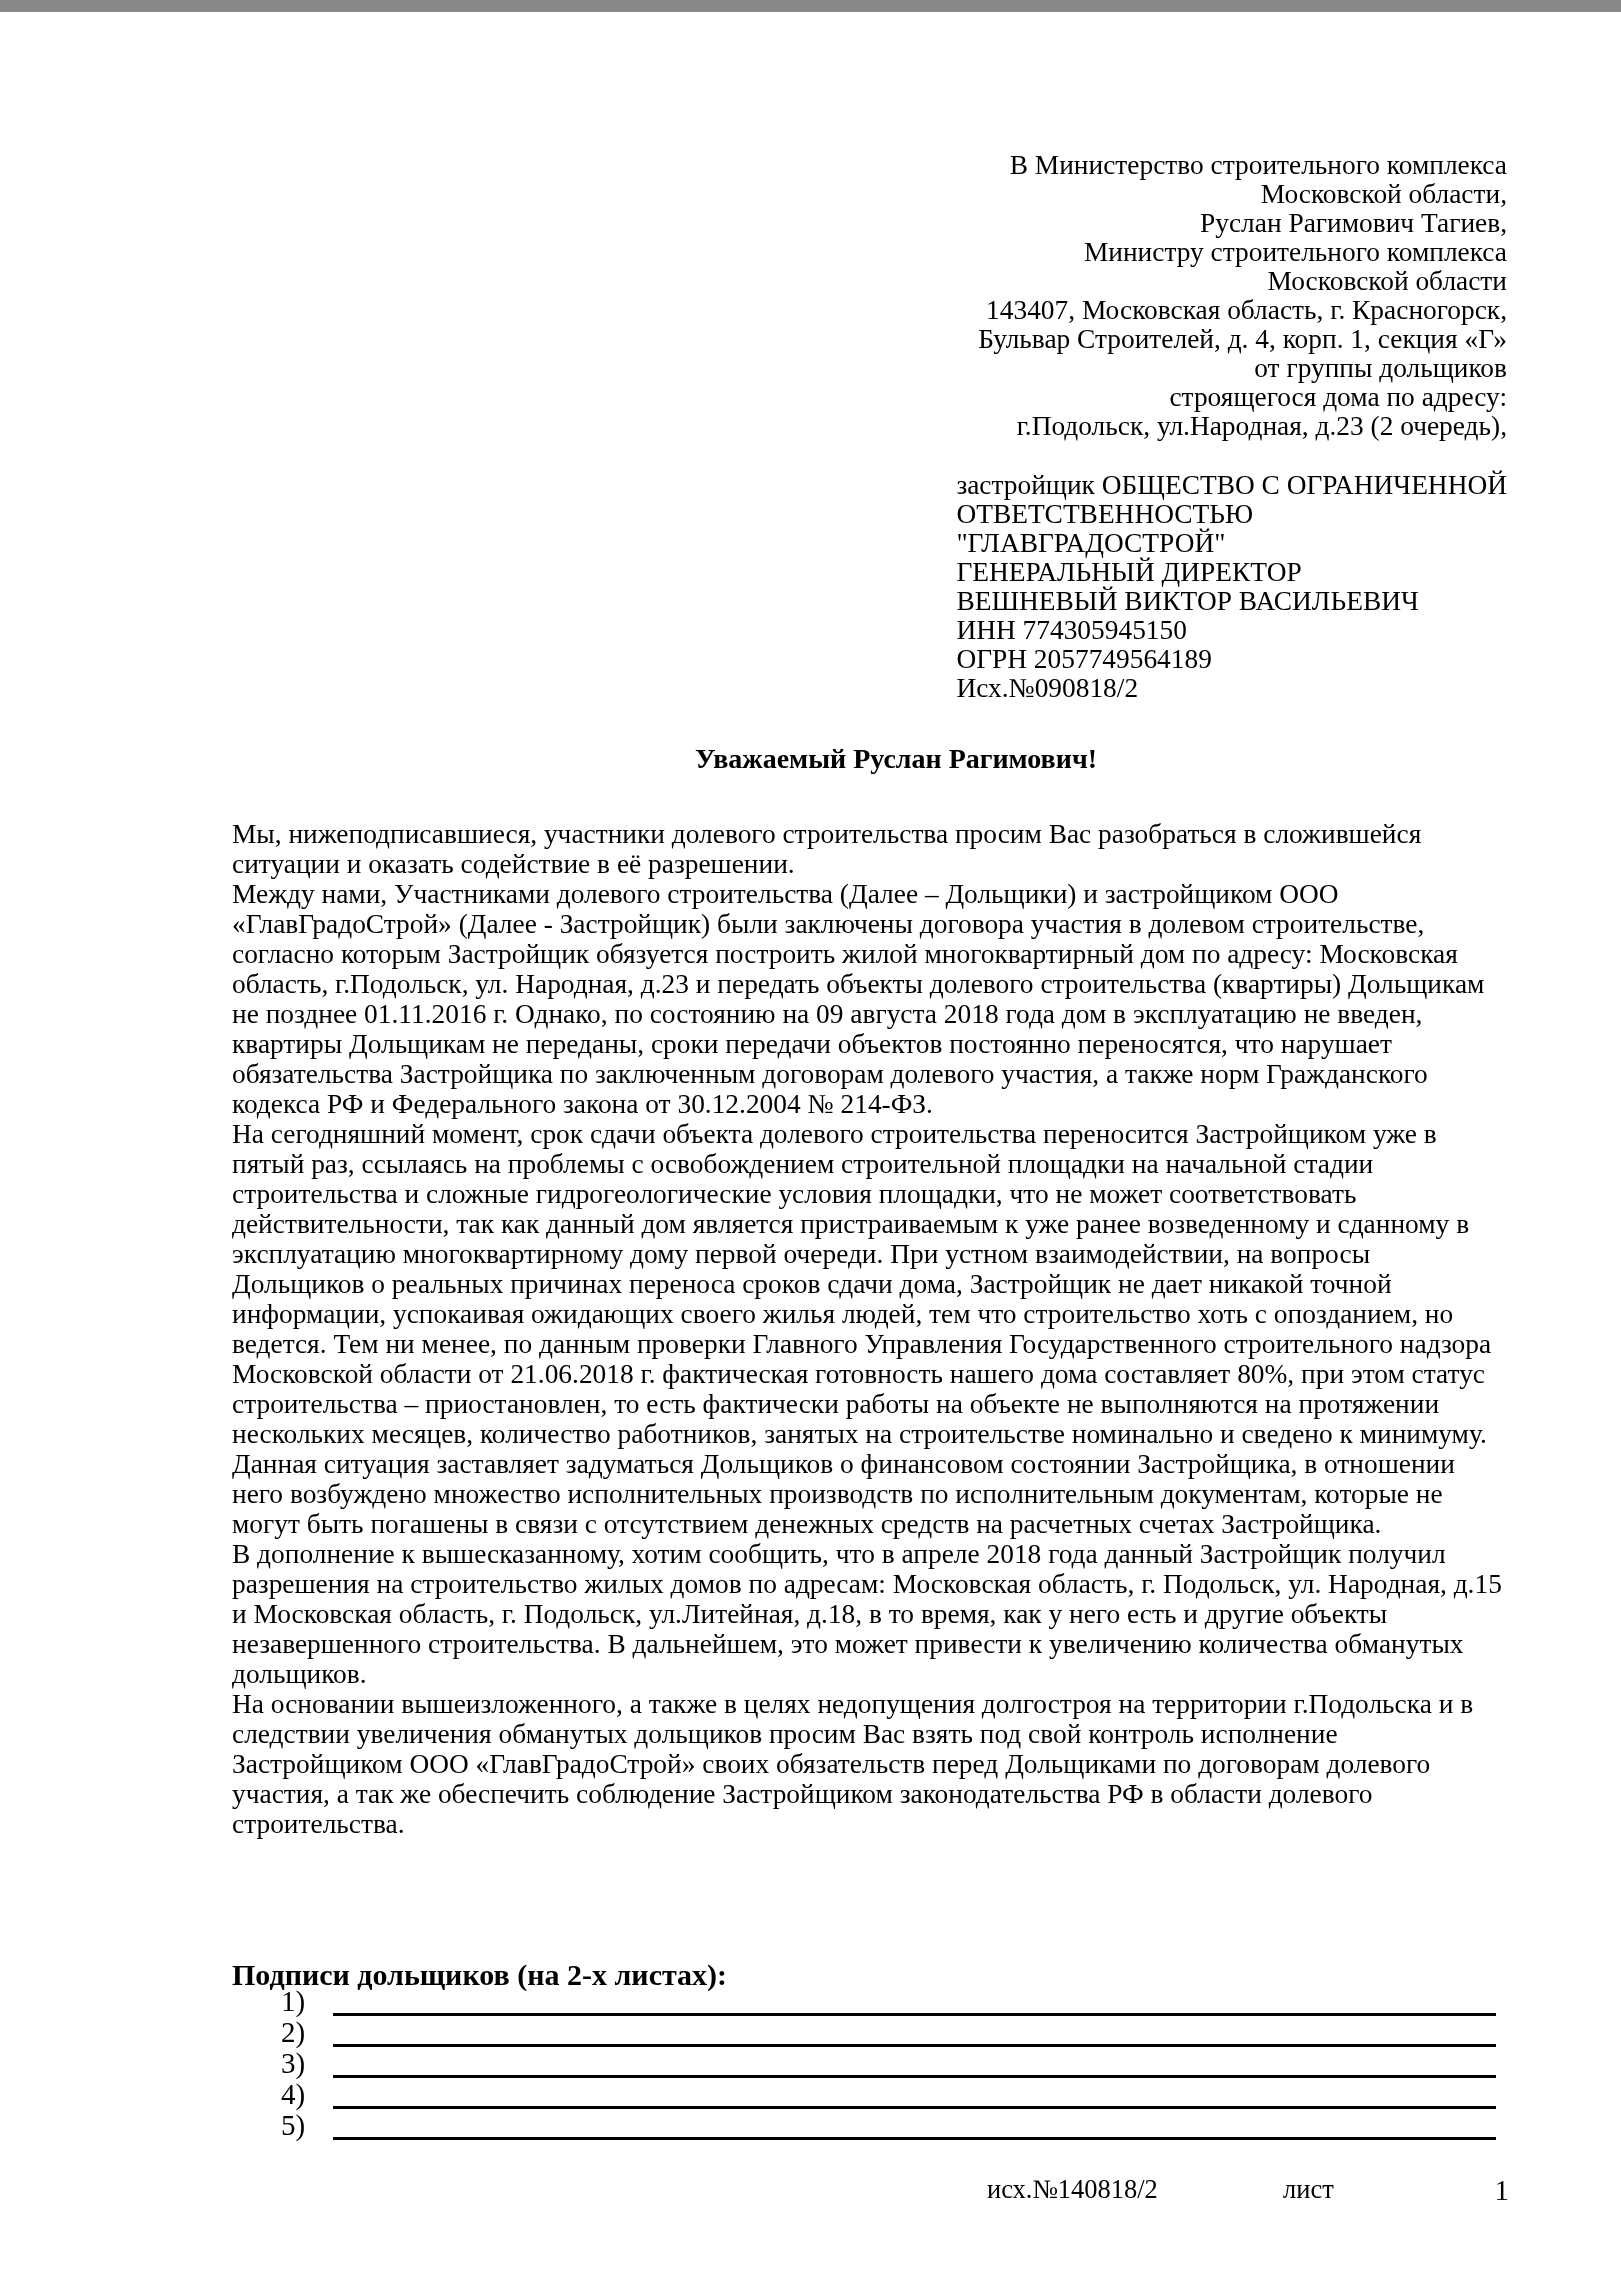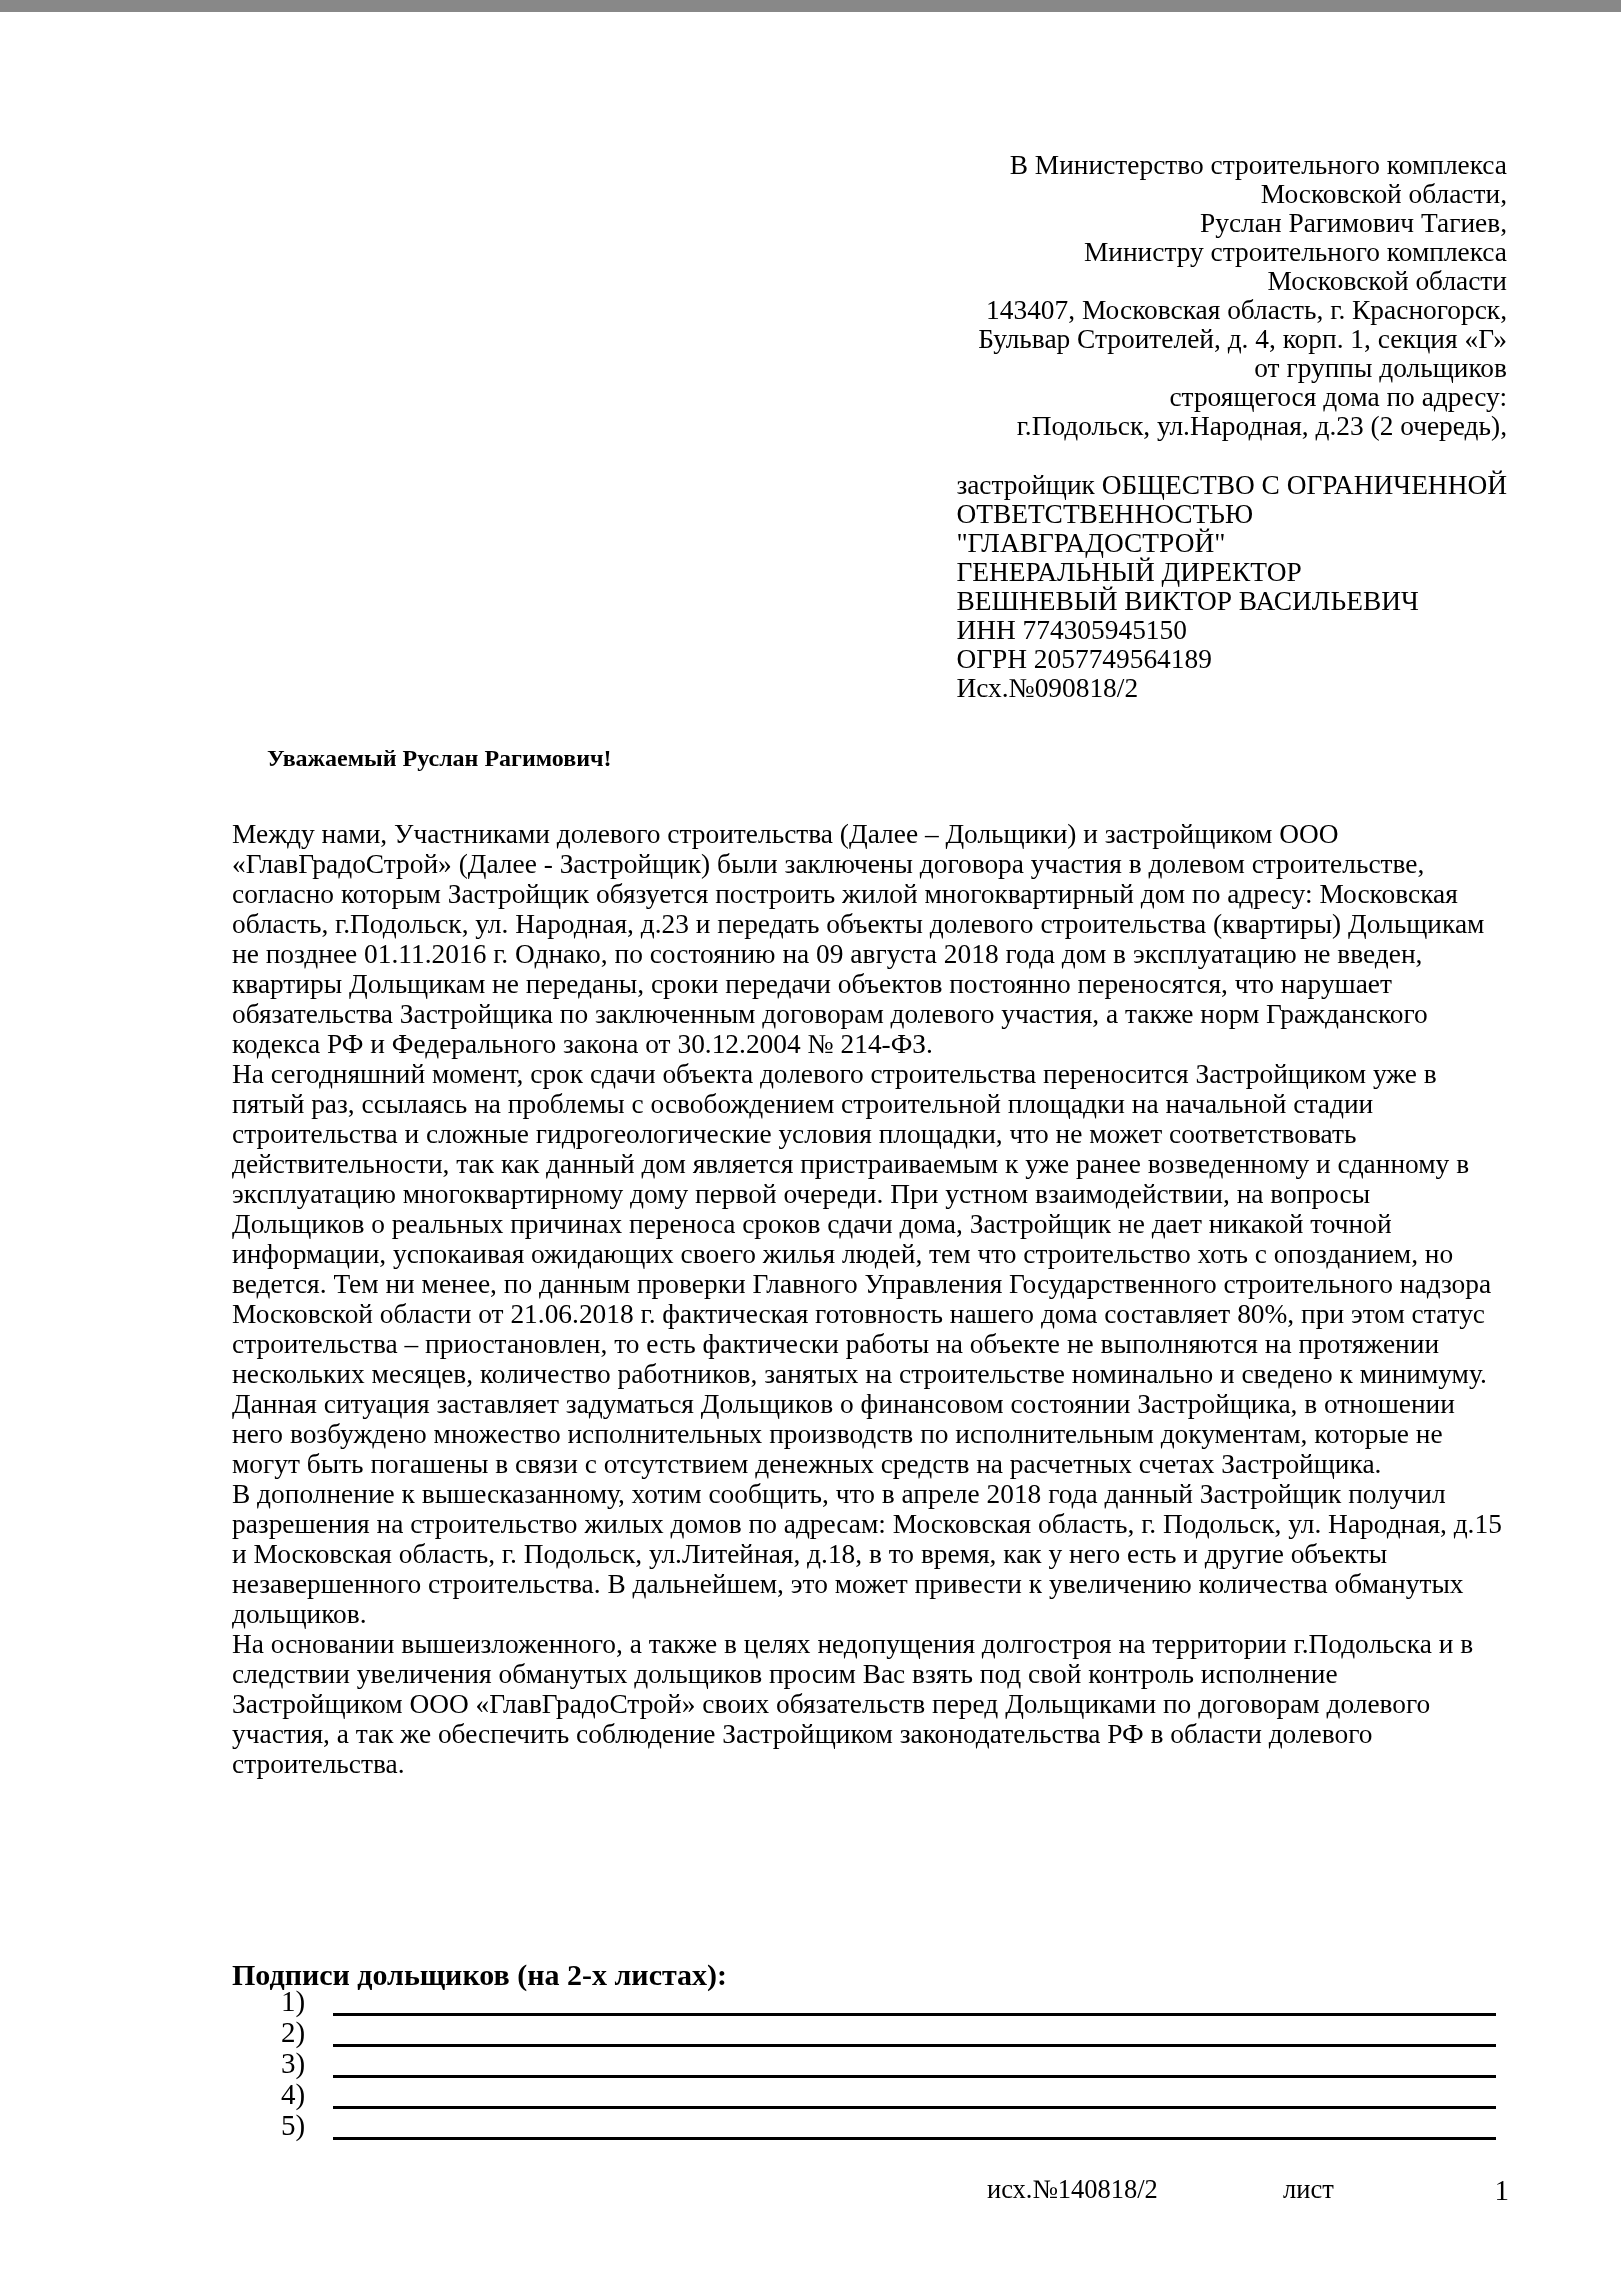--- a/index.html
+++ b/index.html
@@ -20,22 +20,22 @@
     font-size:27.4px; line-height:29px;
   }
   .developer {
     position:absolute; top:459px; right:114px;
     text-align:left;
     font-size:27.4px; line-height:29px;
   }
   .salutation {
     position:absolute; top:731px; left:232px; width:1258px;
     padding-left:35px;
-    text-align:left;
-    font-size:24px; font-weight:bold; line-height:31px;
+    text-align:center;
+    font-size:28px; font-weight:bold; line-height:31px;
   }
   .body-text {
     position:absolute; top:807px; left:232px; width:1294px;
     font-size:27.4px; line-height:30px;
   }
   .body-text p { margin:0; }
 
   .signatures {
     position:absolute; top:1945px; left:232px; width:1264px;
   }
@@ -88,20 +88,22 @@
 "ГЛАВГРАДОСТРОЙ"
 ГЕНЕРАЛЬНЫЙ ДИРЕКТОР
 ВЕШНЕВЫЙ ВИКТОР ВАСИЛЬЕВИЧ
 ИНН 774305945150
 ОГРН 2057749564189
 Исх.№090818/2</div>
 
   <div class="salutation">Уважаемый Руслан Рагимович!</div>
 
   <div class="body-text">
+    <p class="pre">Мы, нижеподписавшиеся, участники долевого строительства просим Вас разобраться в сложившейся
+ситуации и оказать содействие в её разрешении.</p>
     <p class="pre">Между нами, Участниками долевого строительства (Далее – Дольщики) и застройщиком ООО
 «ГлавГрадоСтрой» (Далее - Застройщик) были заключены договора участия в долевом строительстве,
 согласно которым Застройщик обязуется построить жилой многоквартирный дом по адресу: Московская
 область, г.Подольск, ул. Народная, д.23 и передать объекты долевого строительства (квартиры) Дольщикам
 не позднее 01.11.2016 г. Однако, по состоянию на 09 августа 2018 года дом в эксплуатацию не введен,
 квартиры Дольщикам не переданы, сроки передачи объектов постоянно переносятся, что нарушает
 обязательства Застройщика по заключенным договорам долевого участия, а также норм Гражданского
 кодекса РФ и Федерального закона от 30.12.2004 № 214-ФЗ.</p>
     <p class="pre">На сегодняшний момент, срок сдачи объекта долевого строительства переносится Застройщиком уже в
 пятый раз, ссылаясь на проблемы с освобождением строительной площадки на начальной стадии

